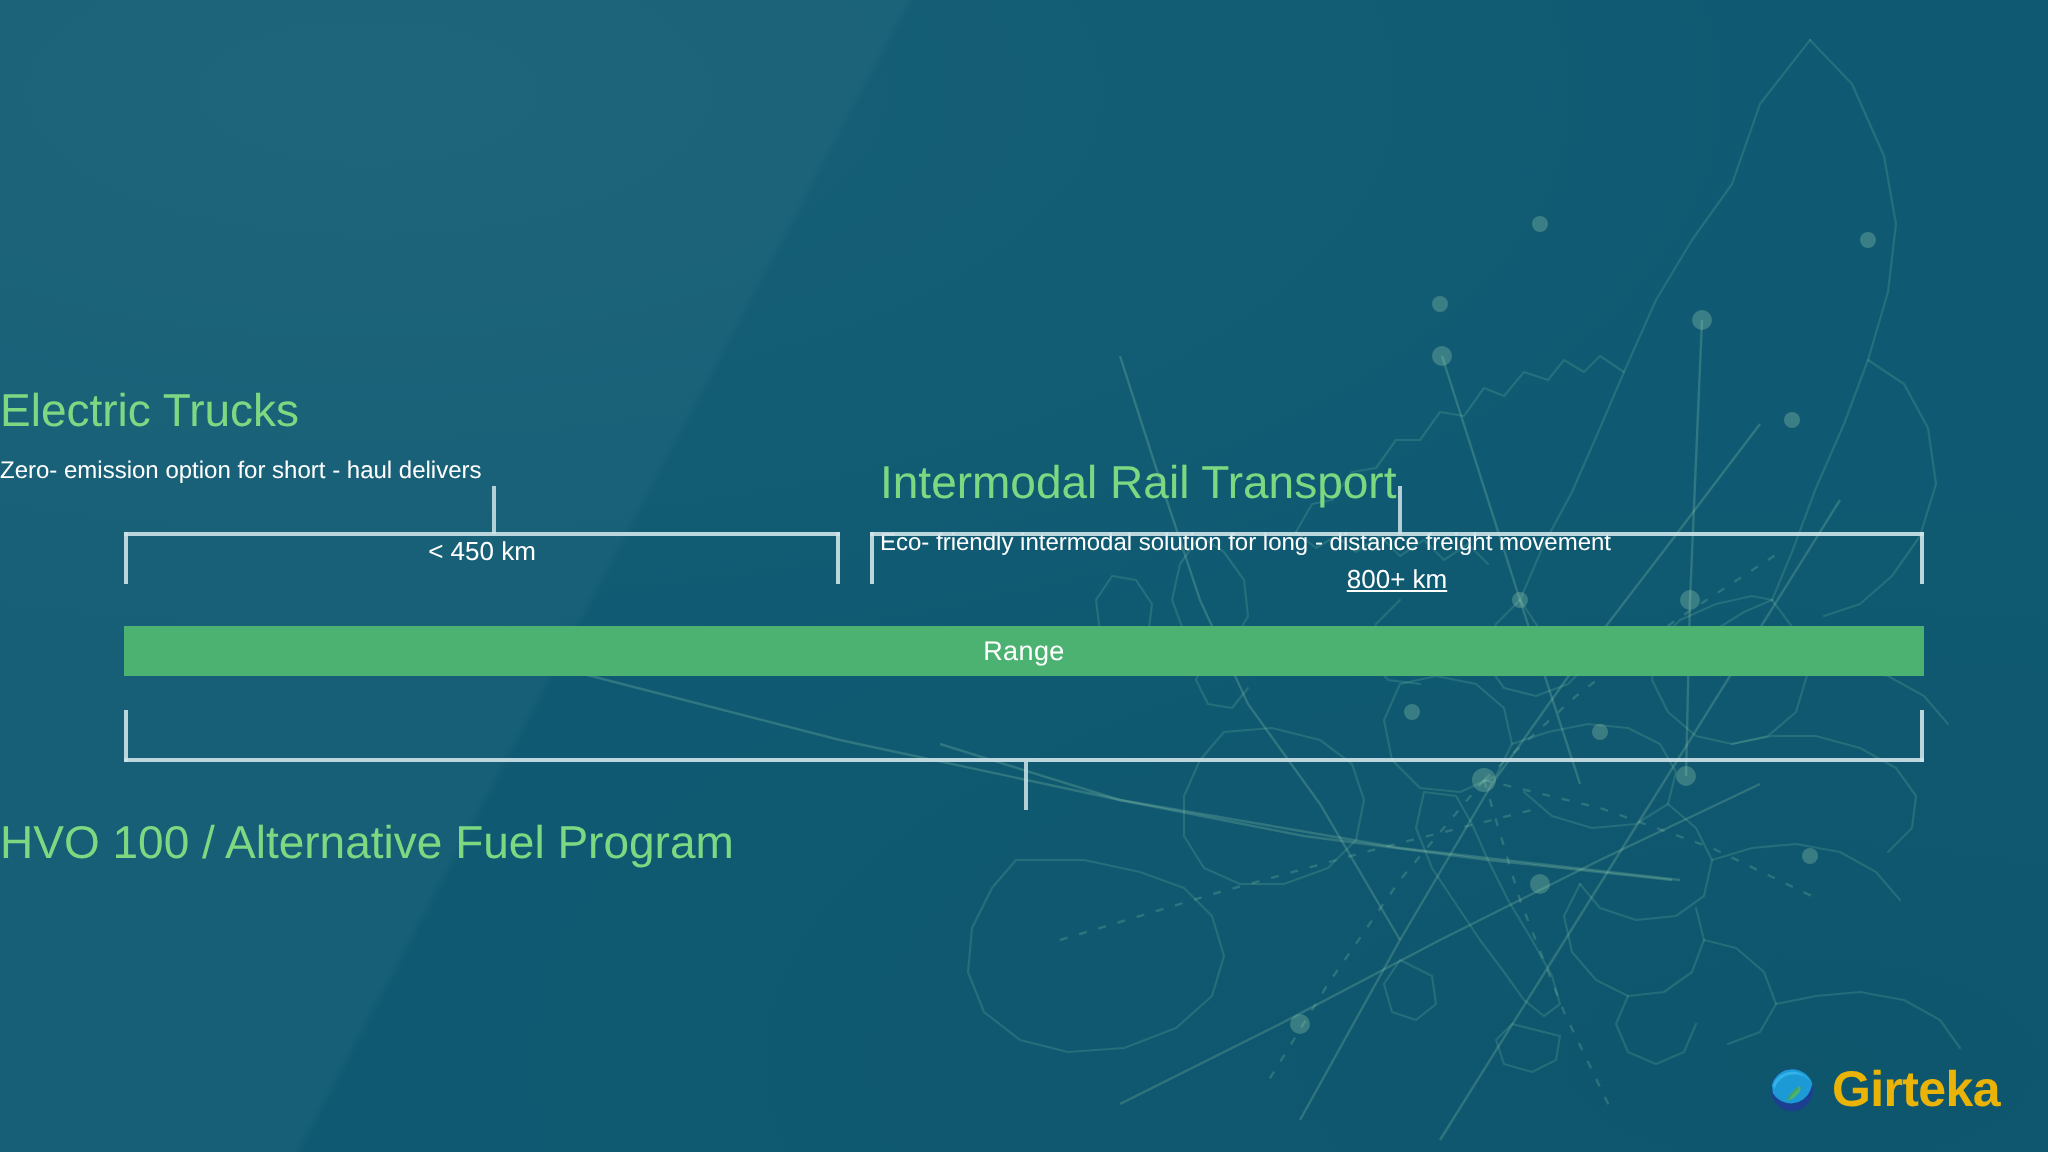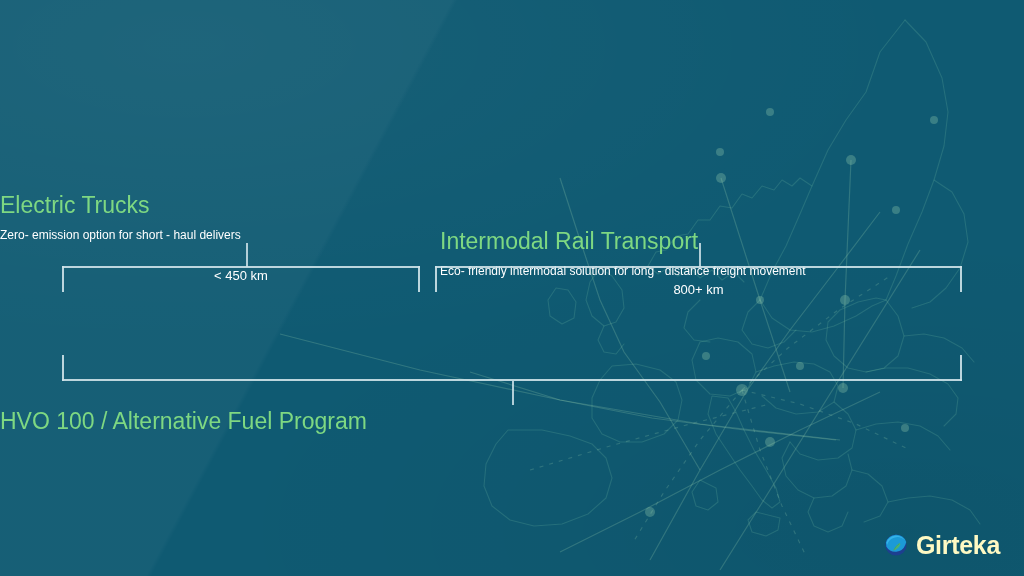--- a/index.html
+++ b/index.html
@@ -158,21 +158,21 @@
   .logo {
     position: absolute;
     right: 24px;
     bottom: 18px;
     display: flex;
     align-items: center;
     gap: 7px;
   }
   .logo-mark { width: 26px; height: 26px; display: block; }
   .logo-text {
-    color: #fef9c3;
+    color: #eab308;
     font-size: 25px;
     font-weight: 700;
     letter-spacing: -0.3px;
     line-height: 26px;
   }
 </style>
 </head>
 <body>
 
 <div id="slide">
@@ -285,22 +285,25 @@
     </div>
 
     <div class="stem" style="left:699px; top:243px; height:24px;"></div>
 
     <div class="bracket-top" style="left:435px; top:266px; width:527px;">
       <div class="rail"></div>
       <div class="tick l"></div>
       <div class="tick r"></div>
     </div>
 
-    <div class="range-label" style="left:435px; top:282px; width:527px;">800+ km</div>
-
+    <div class="range-label" style="left:435px; top:282px; width:527px;text-decoration:underline;">800+ km</div>
+
+    <div class="range-bar">
+      <span class="range-bar-text">Range</span>
+    </div>
 
     <div class="bracket-bottom" style="left:62px; top:355px; width:900px;">
       <div class="rail"></div>
       <div class="tick l"></div>
       <div class="tick r"></div>
     </div>
 
     <div class="stem" style="left:512px; top:381px; height:24px;"></div>
 
     <div class="col-head" style="left:0px; top:408px; width:1024px;">

